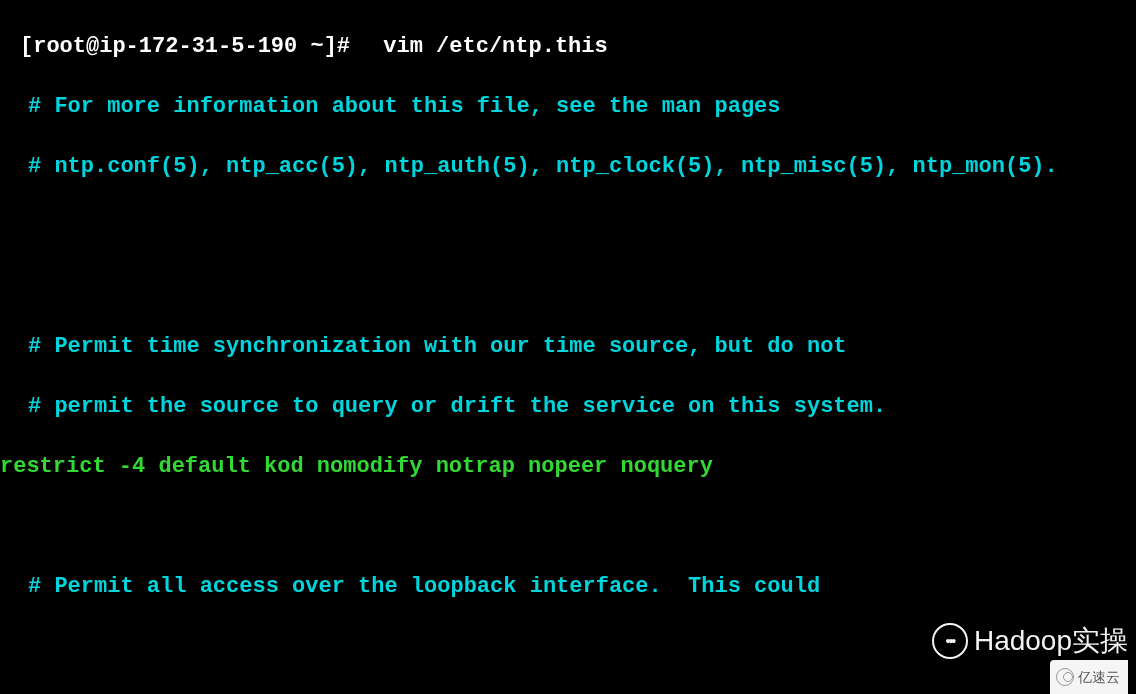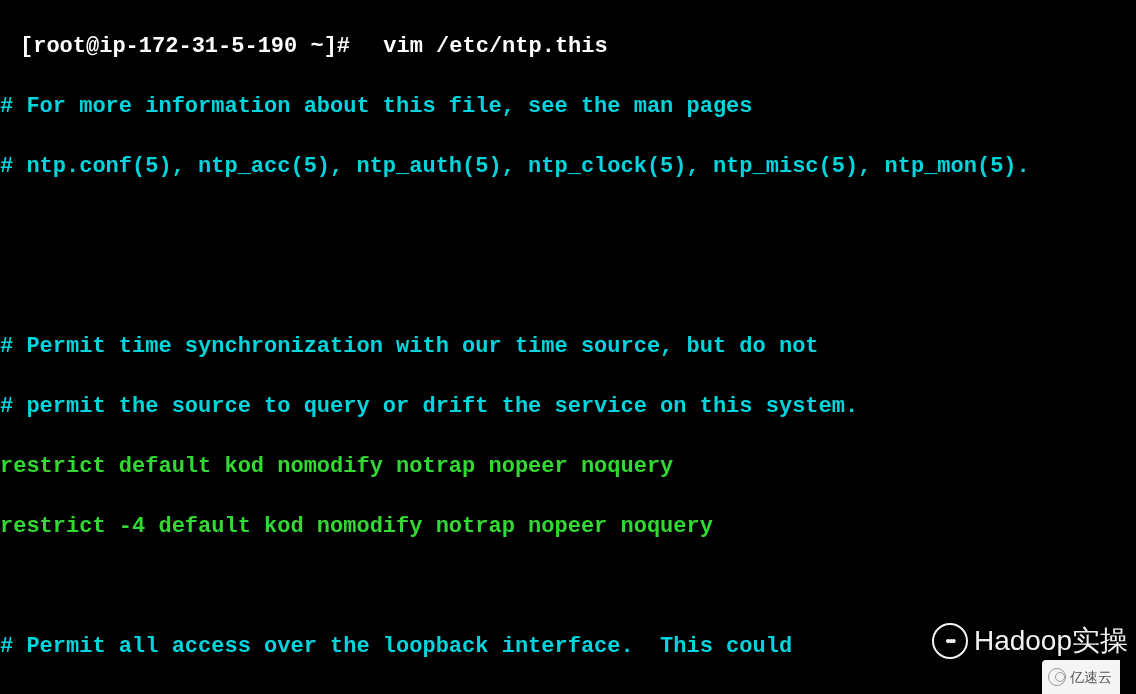--- a/index.html
+++ b/index.html
@@ -17,21 +17,21 @@
   }
   .terminal {
     padding: 2px 0 0 0;
     white-space: pre;
   }
   .line {
     display: block;
     min-height: 30px;
   }
   .white { color: #ffffff; padding-left: 20px; }
-  .cyan  { color: #00d5dd; }
+  .cyan  { color: #00d5dd; margin-left: 28px; }
   .green { color: #33d933; }
   .watermark-group {
     position: absolute;
     right: 8px;
     bottom: 35px;
     display: flex;
     align-items: center;
     color: #ffffff;
     font-family: sans-serif;
     font-size: 28px;
@@ -45,21 +45,21 @@
     border-radius: 50%;
     display: inline-flex;
     align-items: center;
     justify-content: center;
     margin-right: 6px;
     font-size: 14px;
     letter-spacing: -2px;
   }
   .watermark-bottom {
     position: absolute;
-    right: 16px;
+    right: 8px;
     bottom: 0;
     background: #f5f5f5;
     color: #555;
     font-family: sans-serif;
     font-size: 14px;
     padding: 2px 8px 2px 6px;
     display: flex;
     align-items: center;
     gap: 4px;
     font-weight: normal;
@@ -88,21 +88,20 @@
 <body>
 
 <div class="terminal">
 <span class="line"><span class="white">[root@ip-172-31-5-190 ~]# </span><span class="white">vim /etc/ntp.this</span></span>
 <span class="line cyan"># For more information about this file, see the man pages</span>
 <span class="line cyan"># ntp.conf(5), ntp_acc(5), ntp_auth(5), ntp_clock(5), ntp_misc(5), ntp_mon(5).</span>
 <span class="line"></span>
 <span class="line"></span>
 <span class="line cyan"># Permit time synchronization with our time source, but do not</span>
 <span class="line cyan"># permit the source to query or drift the service on this system.</span>
-<span class="line green">restrict default kod nomodify notrap nopeer noquery</span>
 <span class="line green">restrict -4 default kod nomodify notrap nopeer noquery</span>
 <span class="line"></span>
 <span class="line cyan"># Permit all access over the loopback interface.  This could</span>
 
 
 
 
 
 
 

